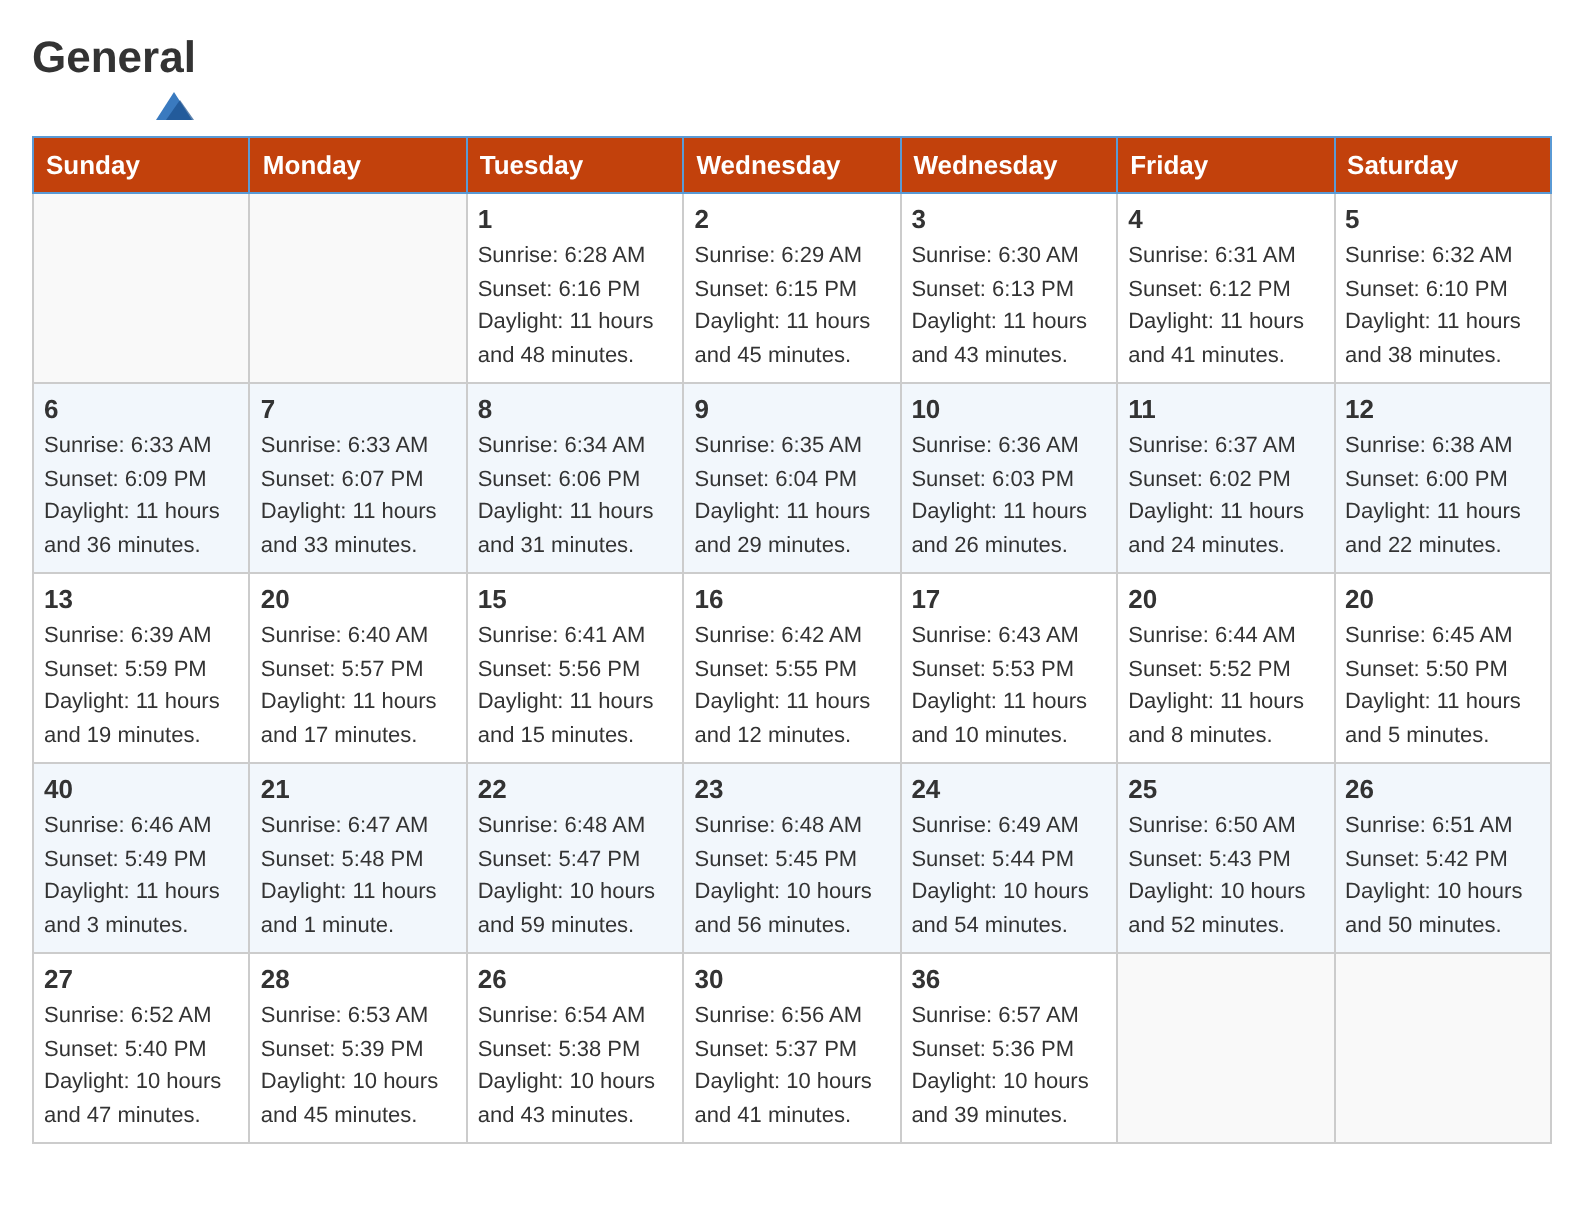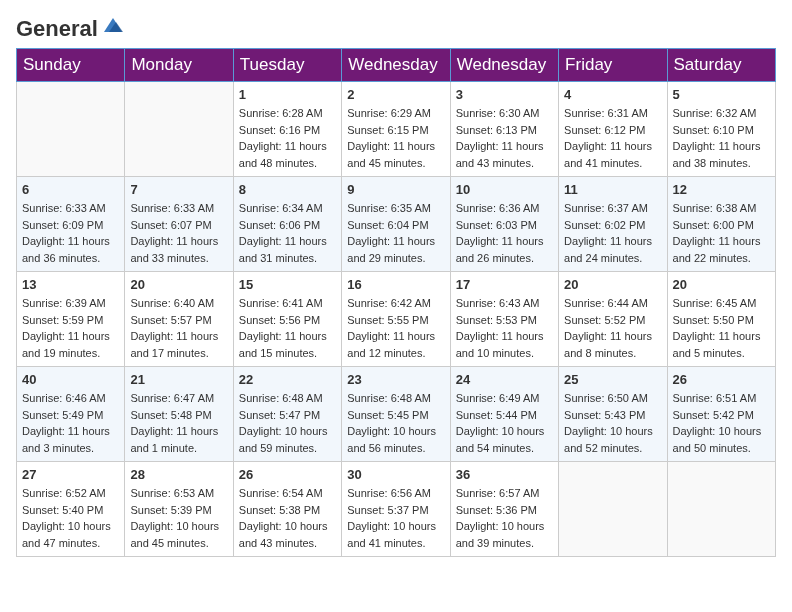--- a/index.html
+++ b/index.html
@@ -34,26 +34,26 @@
       font-size: 16px;
       color: #555;
       margin-top: 4px;
     }
     .calendar {
       width: 100%;
       border-collapse: collapse;
       font-size: 11px;
     }
     .calendar th {
-      background-color: #701a75;
+      background-color: #c2410c;
       color: #fff;
       text-align: left;
       padding: 6px 6px;
-      font-size: 17px;
-      font-weight: normal;
+      font-size: 13px;
+      font-weight: bold;
       border: 1px solid #5a9ad5;
     }
     .calendar td {
       vertical-align: top;
       border: 1px solid #ccc;
       padding: 5px 5px;
       width: 108px;
       min-height: 80px;
       background: #fff;
     }
@@ -72,21 +72,21 @@
     }
     .empty-cell {
       background: #f9f9f9 !important;
     }
   </style>
 </head>
 <body>
 
 <div class="header">
   <div class="logo">
-    <div style="display:flex;align-items:flex-start;gap:2px;">
+    <div style="display:flex;align-items:flex-end;gap:2px;flex-direction:column;">
       <span style="font-size:22px;font-weight:bold;color:#333;">General</span>
       <svg width="22" height="18" viewBox="0 0 22 18" style="margin-left:2px;">
         <polygon points="2,16 11,2 20,16" fill="#3a7abf" stroke="none"></polygon>
         <polygon points="7,16 14,6 21,16" fill="#1a4f8c" stroke="none" opacity="0.7"></polygon>
       </svg>
     </div>
     <span style="font-size:22px;font-weight:bold;color:#3a7abf;margin-top:-4px;"></span>
   </div>
   <div class="title-block">
     <div class="month-title"></div>

